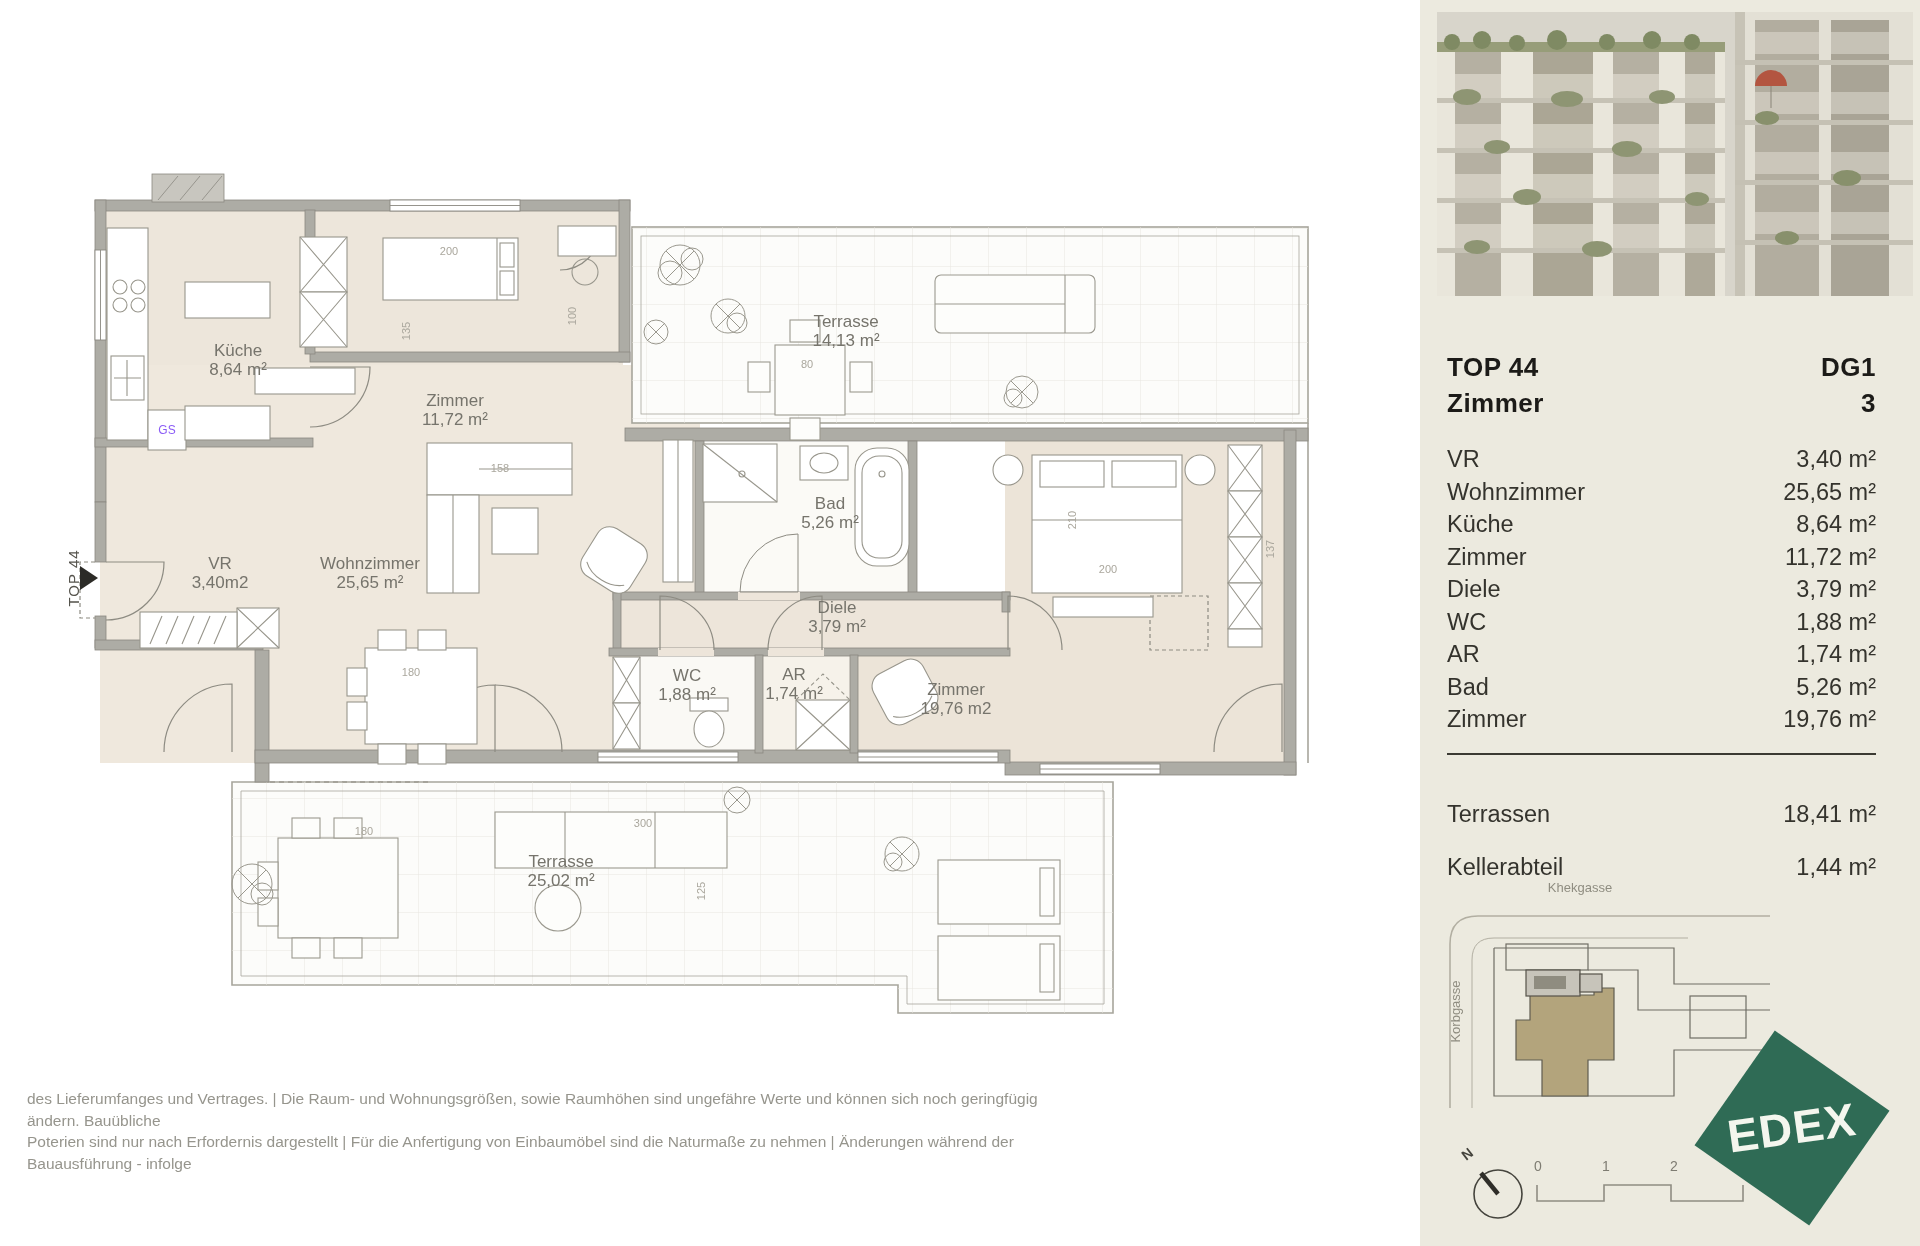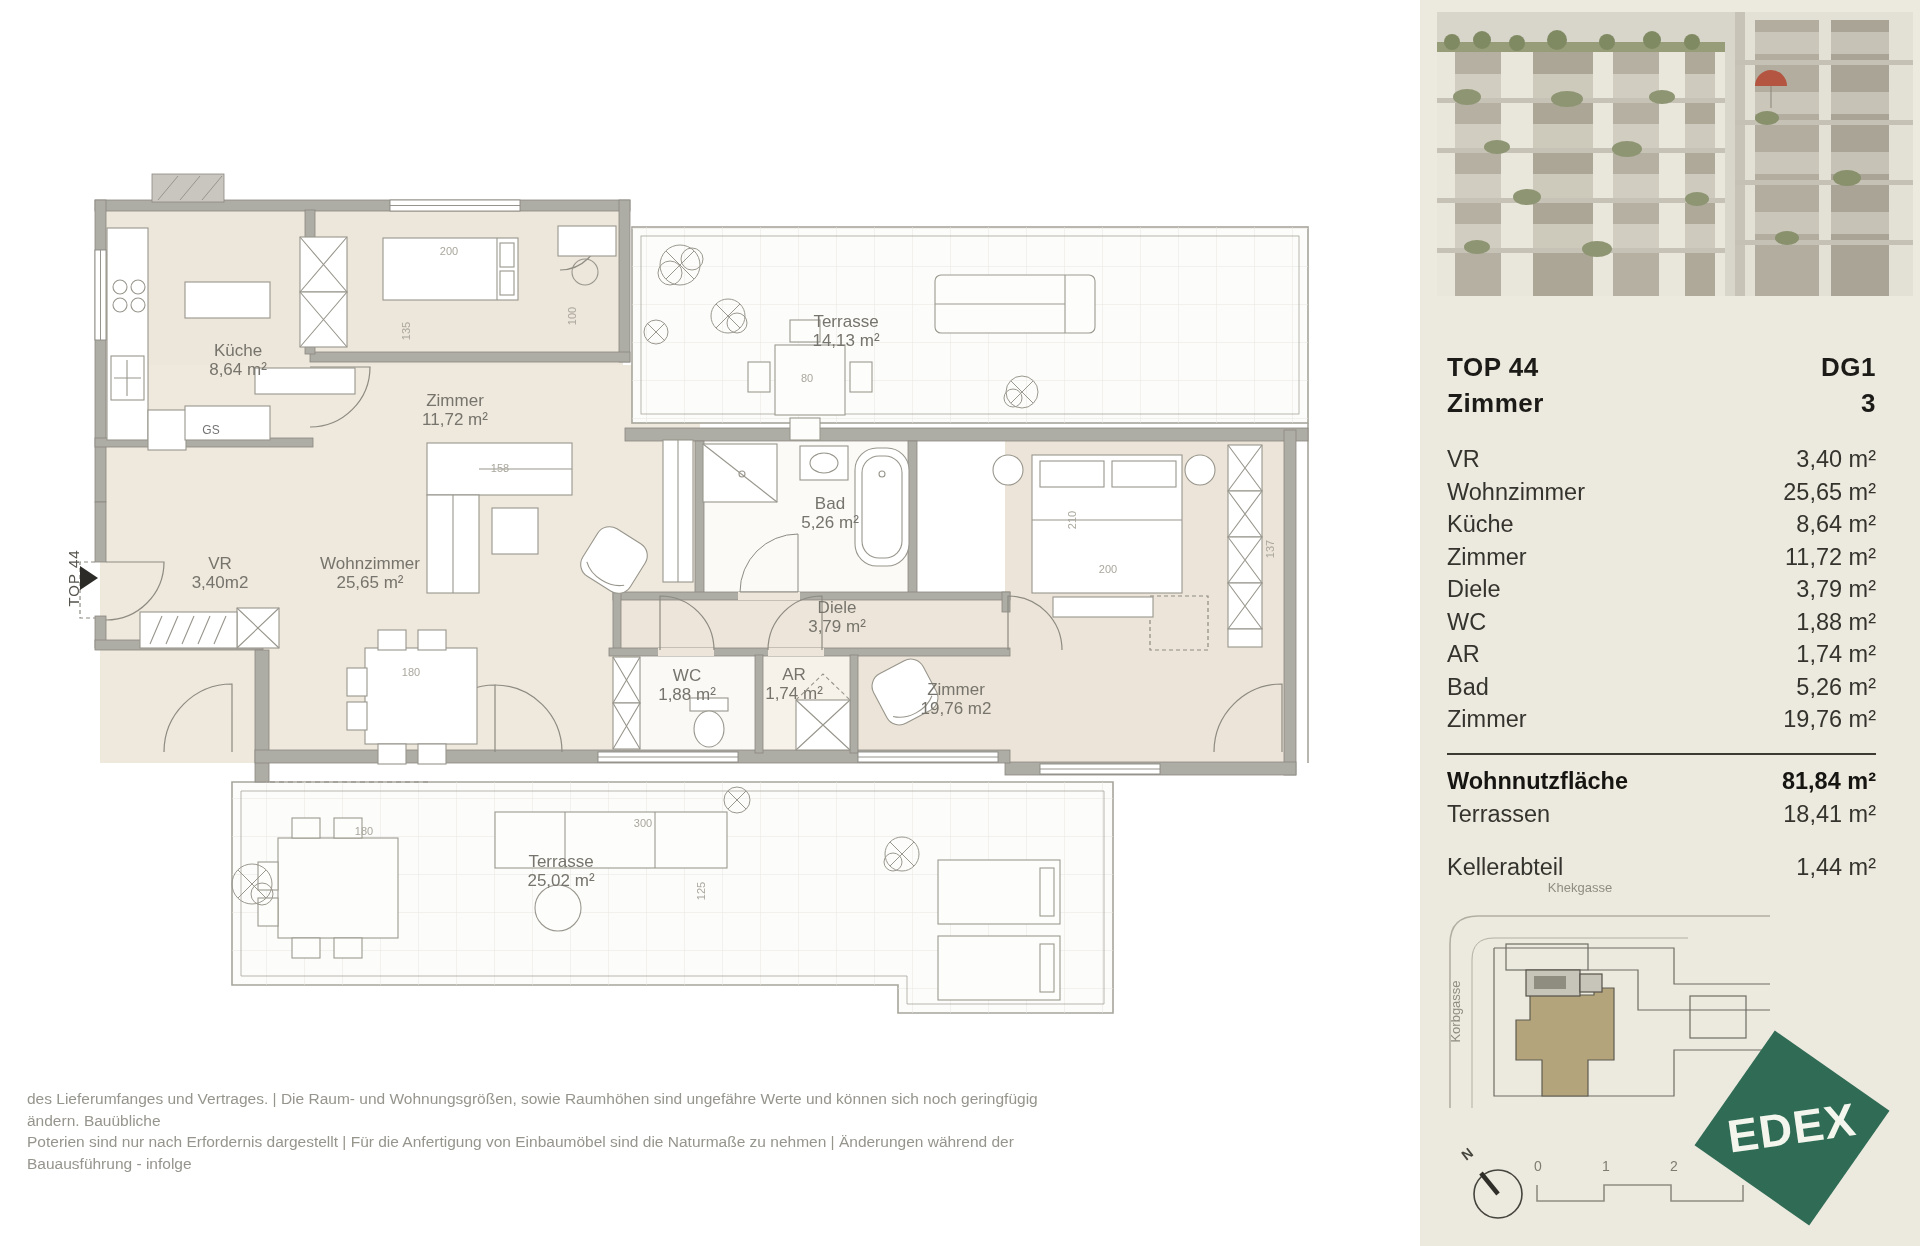--- a/index.html
+++ b/index.html
@@ -10,21 +10,21 @@
   #plan-svg{position:absolute;left:0;top:0;}
   .rlbl{position:absolute;transform:translate(-50%,-50%);text-align:center;
         color:#76746c;font-size:17px;line-height:19px;white-space:nowrap;}
   .rlbl span{display:block;}
   .dim{position:absolute;transform:translate(-50%,-50%);color:#aaa79d;font-size:11px;white-space:nowrap;}
   .dim.rot{transform:translate(-50%,-50%) rotate(-90deg);}
   .plan-top44{position:absolute;transform:translate(-50%,-50%) rotate(-90deg);
         color:#55534c;font-size:15px;letter-spacing:1px;white-space:nowrap;}
   .entry-arrow{position:absolute;width:0;height:0;border-top:12px solid transparent;
         border-bottom:12px solid transparent;border-left:18px solid #2c2b27;}
-  .gs-lbl{position:absolute;transform:translate(-50%,-50%);color:#737373;font-size:12px;margin-left:44px;}
+  .gs-lbl{position:absolute;transform:translate(-50%,-50%);color:#8b5cf6;font-size:12px;}
 
   
   .sidebar{position:absolute;left:1420px;top:0;width:500px;height:1246px;background:#ECEADF;}
   .photo{position:absolute;left:17px;top:12px;width:476px;height:284px;overflow:hidden;}
   .sb-line{position:absolute;left:27px;width:429px;display:flex;justify-content:space-between;}
   .hd{font-weight:bold;font-size:26px;color:#1c1b18;letter-spacing:.5px;}
   .srow{position:absolute;left:27px;width:429px;display:flex;justify-content:space-between;
         font-size:23.5px;color:#34332d;}
   .srow.b{font-weight:bold;color:#161511;}
   .divider{position:absolute;left:27px;width:429px;height:2px;background:#3b3a33;}
@@ -342,21 +342,21 @@
   </div>
 <div class="gs-lbl" style="left:167px;top:430px">GS</div>
 <div class="plan-top44" style="left:73px;top:578px">TOP 44</div>
 <div class="entry-arrow" style="left:80px;top:566px"></div>
 
 <span class="dim" style="left:449px;top:251px">200</span>
 <span class="dim rot" style="left:406px;top:331px">135</span>
 <span class="dim rot" style="left:572px;top:316px">100</span>
 <span class="dim" style="left:500px;top:468px">158</span>
 <span class="dim" style="left:411px;top:672px">180</span>
-<span class="dim" style="left:807px;top:378px">80</span>
+<span class="dim" style="left:807px;top:364px">80</span>
 <span class="dim rot" style="left:1072px;top:520px">210</span>
 <span class="dim" style="left:1108px;top:569px">200</span>
 <span class="dim rot" style="left:1270px;top:549px">137</span>
 <span class="dim" style="left:643px;top:823px">300</span>
 <span class="dim" style="left:364px;top:831px">180</span>
 <span class="dim rot" style="left:701px;top:891px">125</span>
 
 <div class="sidebar">
 
   <div class="photo">
@@ -459,24 +459,20 @@
       <span>Bad</span>
       <span>5,26 m²</span>
     </div>
   <div class="srow" style="top:706px">
       <span>Zimmer</span>
       <span>19,76 m²</span>
     </div>
 
   <div class="divider" style="top:753px"></div>
 
-  <div class="srow b" style="top:768px">
-      <span>Wohnnutzfläche</span>
-      <span>81,84 m²</span>
-    </div>
   <div class="srow" style="top:801px">
       <span>Terrassen</span>
       <span>18,41 m²</span>
     </div>
   <div class="srow" style="top:854px">
       <span>Kellerabteil</span>
       <span>1,44 m²</span>
     </div>
 
   <span class="map-lbl" style="left:100px;top:880px;width:120px;text-align:center">Khekgasse</span>

